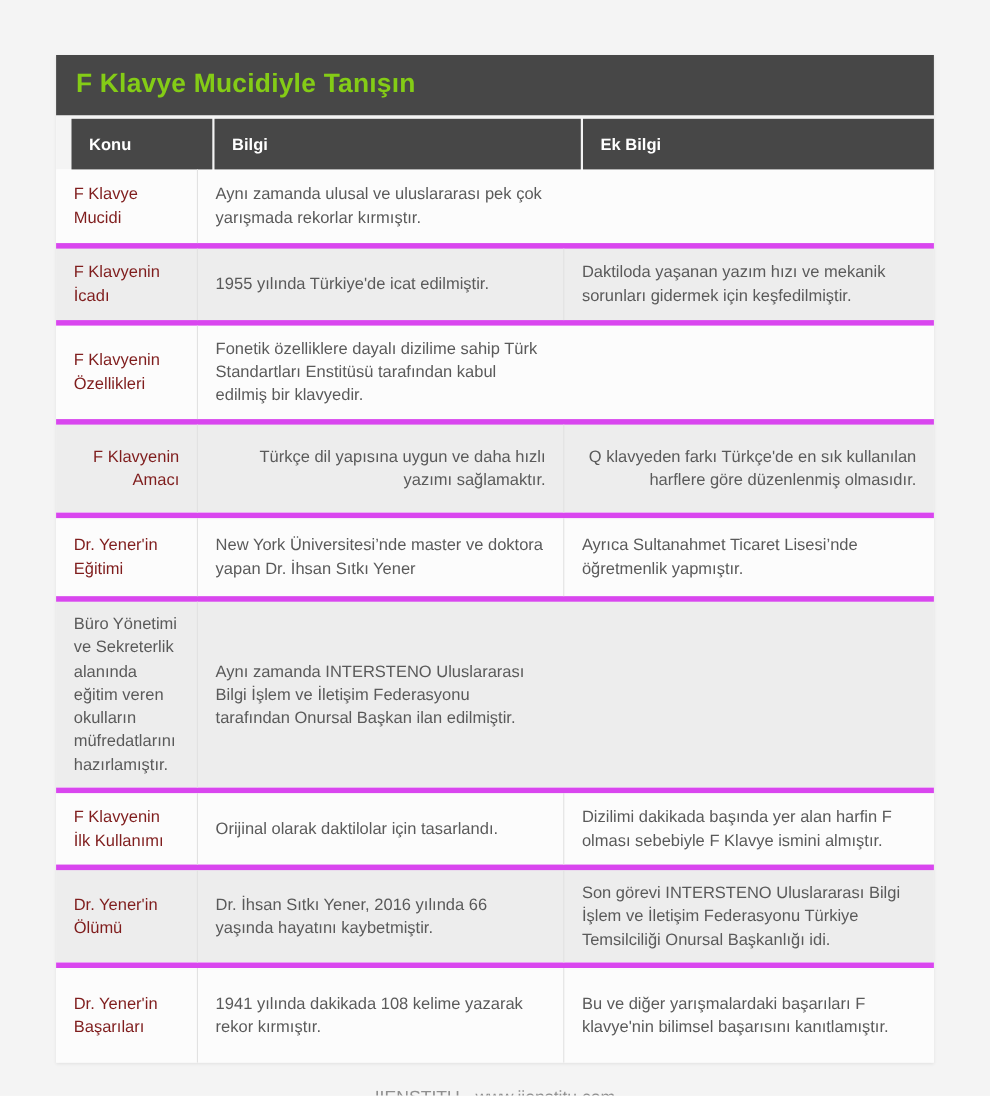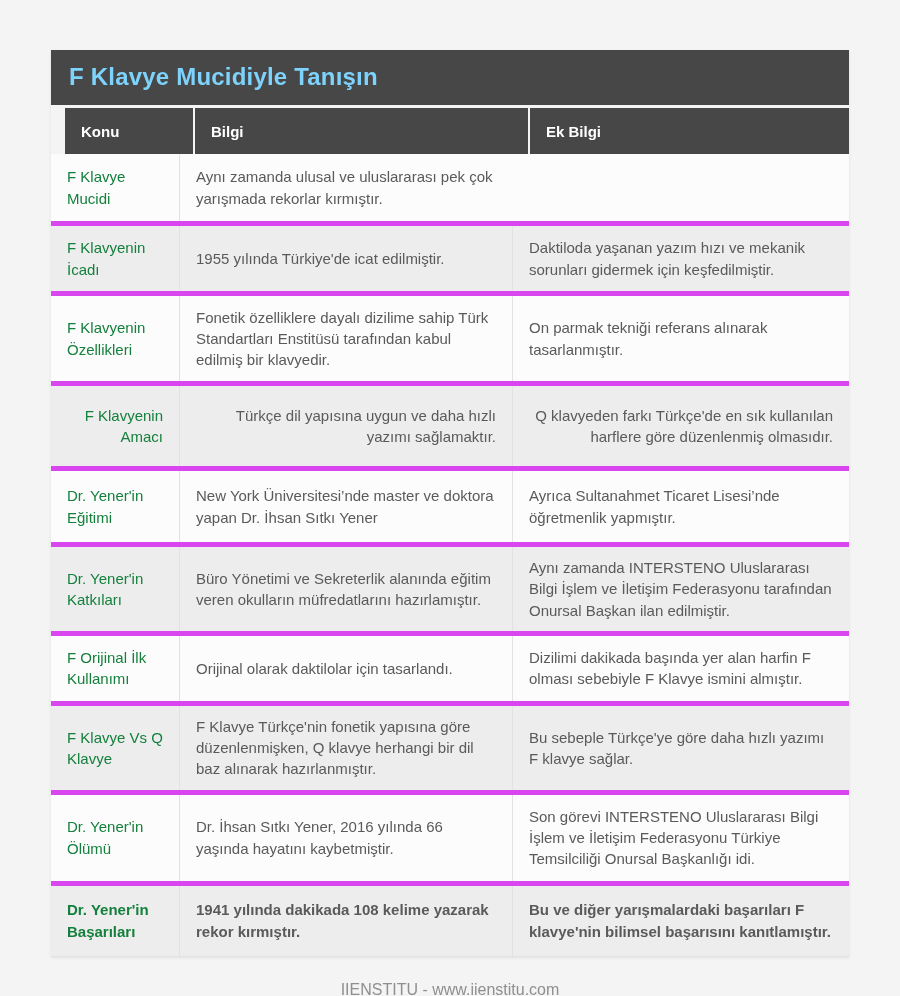--- a/index.html
+++ b/index.html
@@ -13,21 +13,21 @@
   }
   .card {
     width: 798px;
     margin: 0 auto;
     margin-top: 50px;
     box-shadow: 0 1px 3px rgba(0,0,0,0.08);
     background: #fdfdfd;
   }
   .title-bar {
     background: #474747;
-    color: #7dd3fc;
+    color: #84cc16;
     font-size: 24px;
     font-weight: bold;
     padding: 13px 18px 14px 18px;
     letter-spacing: 0.2px;
   }
   .gap {
     height: 3px;
     background: #f4f4f4;
   }
   .grid-head {
@@ -68,21 +68,21 @@
   .cell {
     font-size: 15px;
     line-height: 1.42;
     color: #5a5a5a;
     display: flex;
     align-items: center;
     padding: 10px 16px;
     box-sizing: border-box;
   }
   .cell + .cell { border-left: 1px solid #e2e2e2; }
-  .cell.konu { color: #15803d; }
+  .cell.konu { color: #7f1d1d; }
   .footer {
     text-align: center;
     color: #8f8f8f;
     font-size: 16px;
     margin-top: 24px;
   }
 </style>
 </head>
 <body>
 
@@ -100,46 +100,39 @@
       <div class="cell">Aynı zamanda ulusal ve uluslararası pek çok yarışmada rekorlar kırmıştır.</div>
     </div>
     <div class="row">
       <div class="cell konu">F Klavyenin İcadı</div>
       <div class="cell">1955 yılında Türkiye'de icat edilmiştir.</div>
       <div class="cell">Daktiloda yaşanan yazım hızı ve mekanik sorunları gidermek için keşfedilmiştir.</div>
     </div>
     <div class="row">
       <div class="cell konu">F Klavyenin Özellikleri</div>
       <div class="cell">Fonetik özelliklere dayalı dizilime sahip Türk Standartları Enstitüsü tarafından kabul edilmiş bir klavyedir.</div>
-      <div class="cell">On parmak tekniği referans alınarak tasarlanmıştır.</div>
     </div>
     <div class="row">
       <div class="cell konu">F Klavyenin Amacı</div>
       <div class="cell">Türkçe dil yapısına uygun ve daha hızlı yazımı sağlamaktır.</div>
       <div class="cell">Q klavyeden farkı Türkçe'de en sık kullanılan harflere göre düzenlenmiş olmasıdır.</div>
     </div>
     <div class="row">
       <div class="cell konu">Dr. Yener'in Eğitimi</div>
       <div class="cell">New York Üniversitesi’nde master ve doktora yapan Dr. İhsan Sıtkı Yener</div>
       <div class="cell">Ayrıca Sultanahmet Ticaret Lisesi’nde öğretmenlik yapmıştır.</div>
     </div>
     <div class="row">
-      <div class="cell konu">Dr. Yener'in Katkıları</div>
       <div class="cell">Büro Yönetimi ve Sekreterlik alanında eğitim veren okulların müfredatlarını hazırlamıştır.</div>
       <div class="cell">Aynı zamanda INTERSTENO Uluslararası Bilgi İşlem ve İletişim Federasyonu tarafından Onursal Başkan ilan edilmiştir.</div>
     </div>
     <div class="row">
-      <div class="cell konu">F Orijinal İlk Kullanımı</div>
+      <div class="cell konu">F Klavyenin İlk Kullanımı</div>
       <div class="cell">Orijinal olarak daktilolar için tasarlandı.</div>
       <div class="cell">Dizilimi dakikada başında yer alan harfin F olması sebebiyle F Klavye ismini almıştır.</div>
-    </div>
-    <div class="row">
-      <div class="cell konu">F Klavye Vs Q Klavye</div>
-      <div class="cell">F Klavye Türkçe'nin fonetik yapısına göre düzenlenmişken, Q klavye herhangi bir dil baz alınarak hazırlanmıştır.</div>
-      <div class="cell">Bu sebeple Türkçe'ye göre daha hızlı yazımı F klavye sağlar.</div>
     </div>
     <div class="row">
       <div class="cell konu">Dr. Yener'in Ölümü</div>
       <div class="cell">Dr. İhsan Sıtkı Yener, 2016 yılında 66 yaşında hayatını kaybetmiştir.</div>
       <div class="cell">Son görevi INTERSTENO Uluslararası Bilgi İşlem ve İletişim Federasyonu Türkiye Temsilciliği Onursal Başkanlığı idi.</div>
     </div>
     <div class="row">
       <div class="cell konu">Dr. Yener'in Başarıları</div>
       <div class="cell">1941 yılında dakikada 108 kelime yazarak rekor kırmıştır.</div>
       <div class="cell">Bu ve diğer yarışmalardaki başarıları F klavye'nin bilimsel başarısını kanıtlamıştır.</div>

